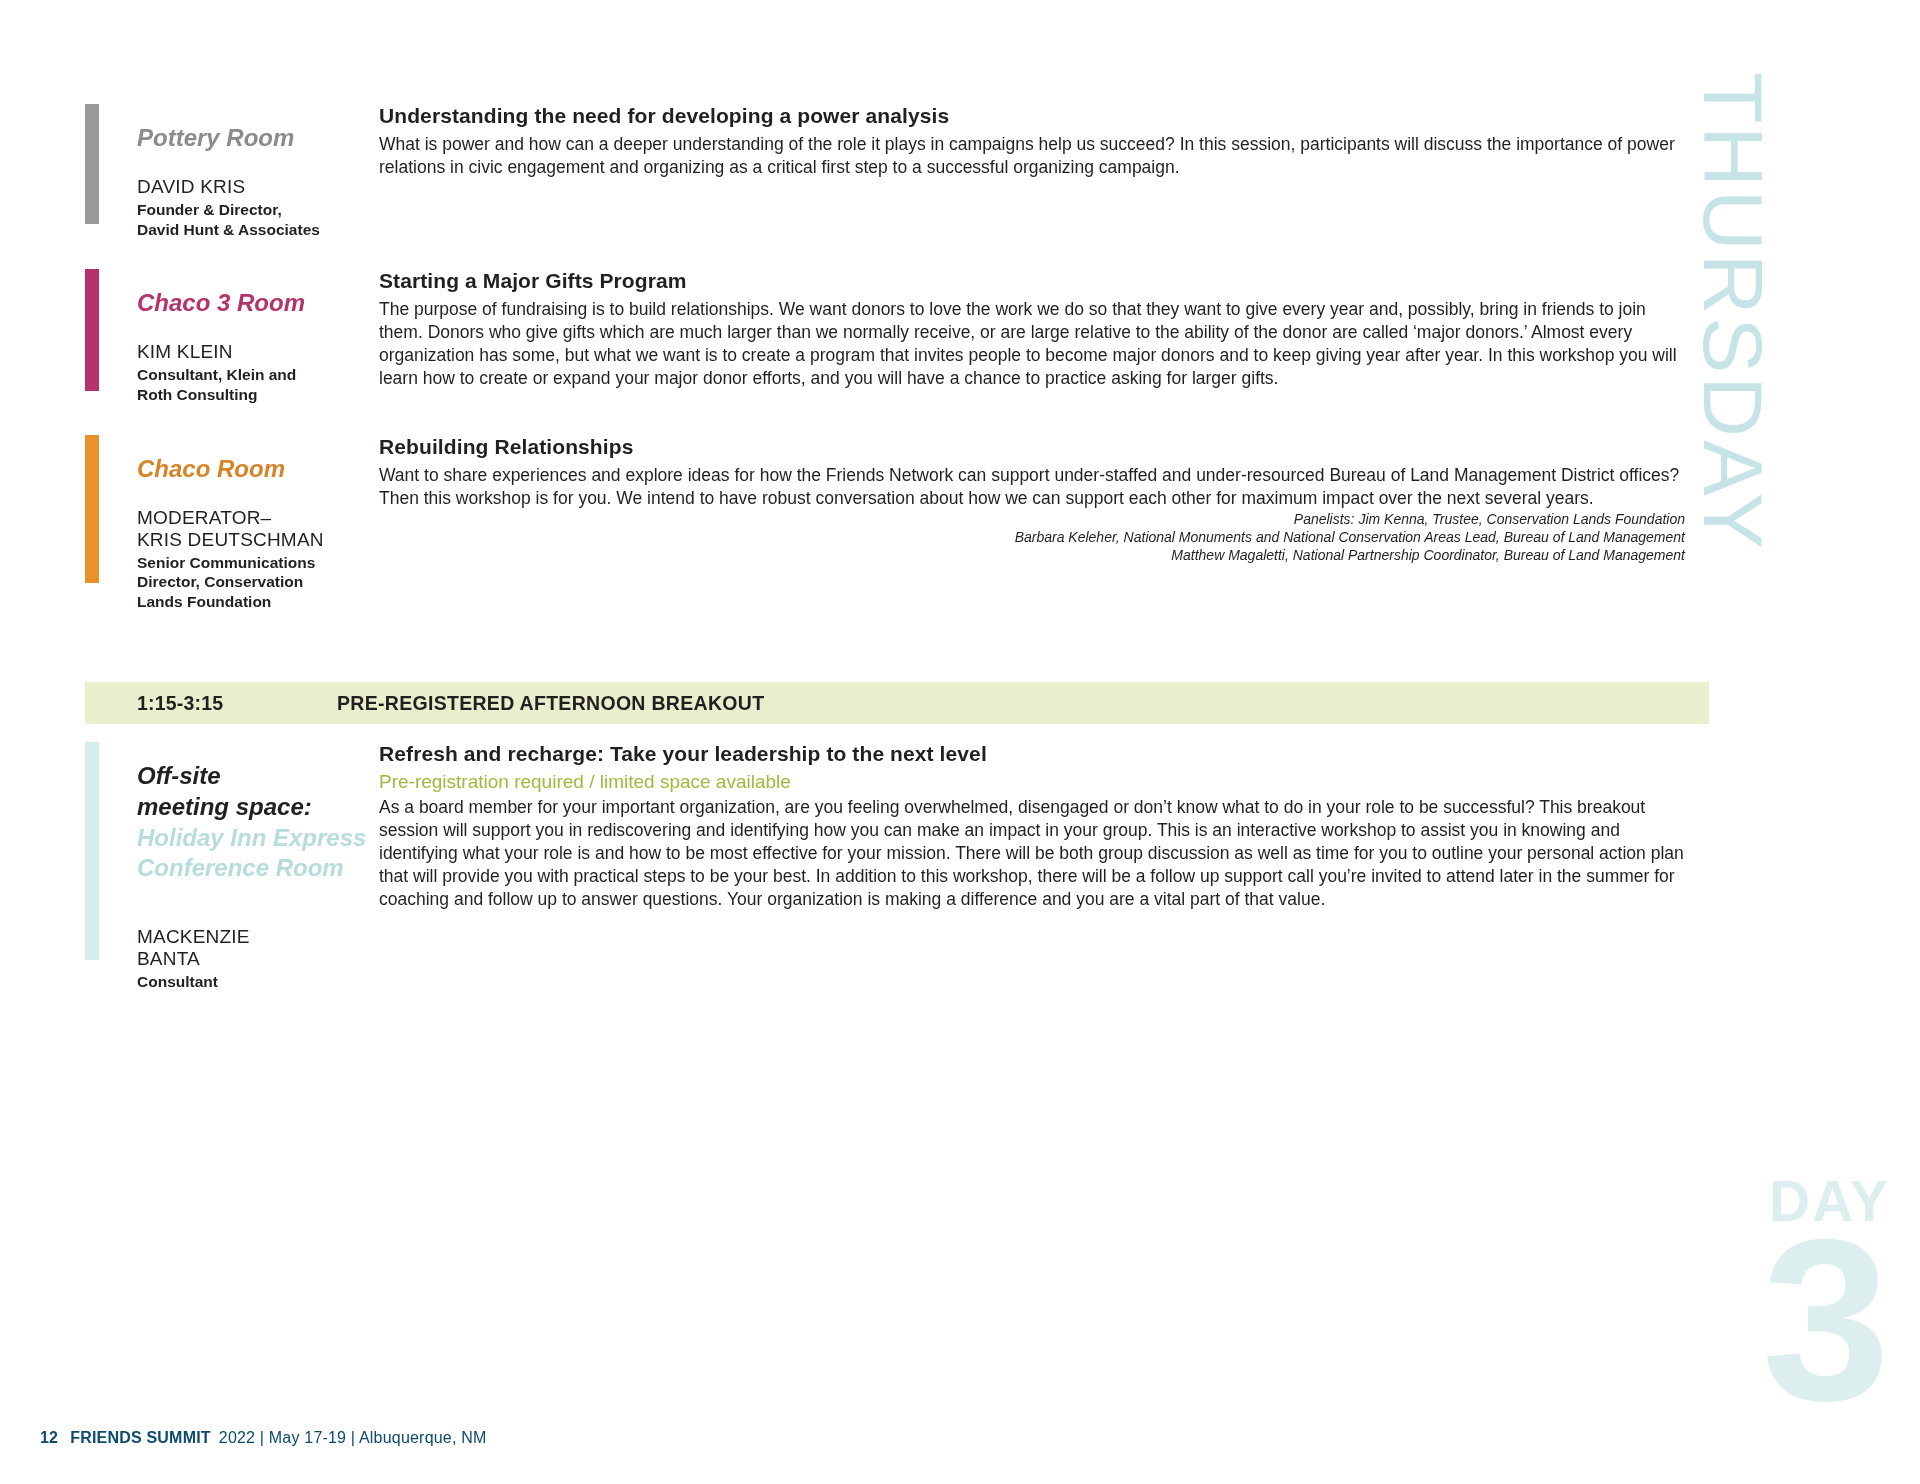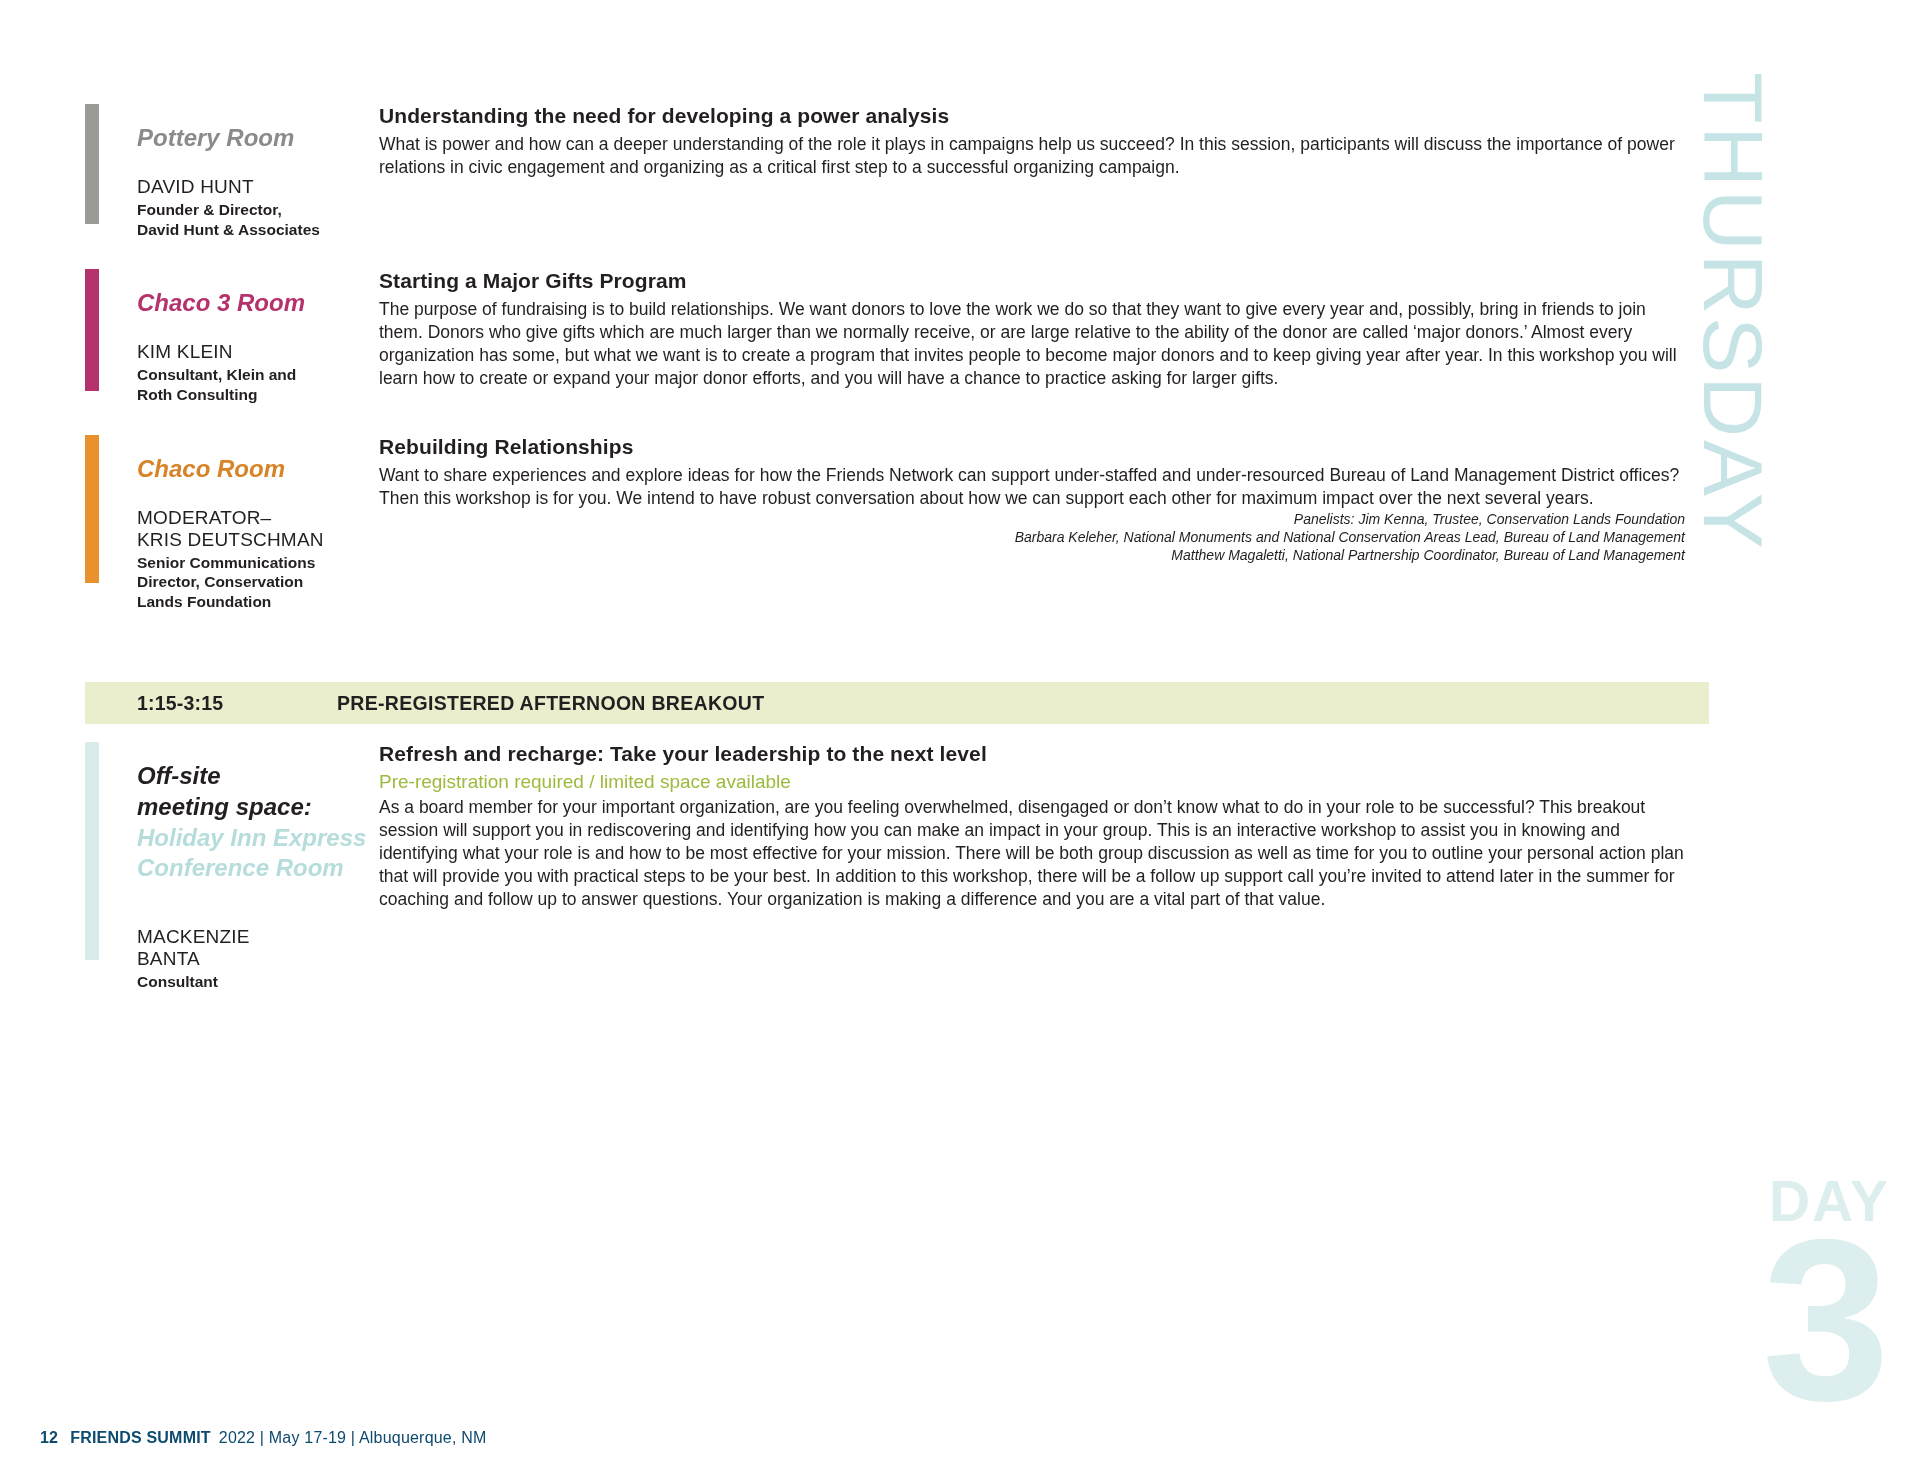--- a/index.html
+++ b/index.html
@@ -196,21 +196,21 @@
 
   <div class="content">
 
 
     <div class="rows">
 
       <div class="row" style="margin-bottom:30px;">
         <div class="bar" style="background:#9c9a96; height:120px;"></div>
         <div class="left">
           <div class="room gray">Pottery Room</div>
-          <div class="speaker-name">DAVID HUNT</div>
+          <div class="speaker-name">DAVID KRIS</div>
           <div class="speaker-title" style="white-space:pre-line;">Founder &amp; Director,
 David Hunt &amp; Associates</div>
         </div>
         <div class="right">
           <div class="sess-title">Understanding the need for developing a power analysis</div>
           <div class="sess-body">What is power and how can a deeper understanding of the role it plays in campaigns help us succeed? In this session, participants will discuss the importance of power relations in civic engagement and organizing as a critical first step to a successful organizing campaign.</div>
         </div>
       </div>
 
       <div class="row" style="margin-bottom:30px;">

